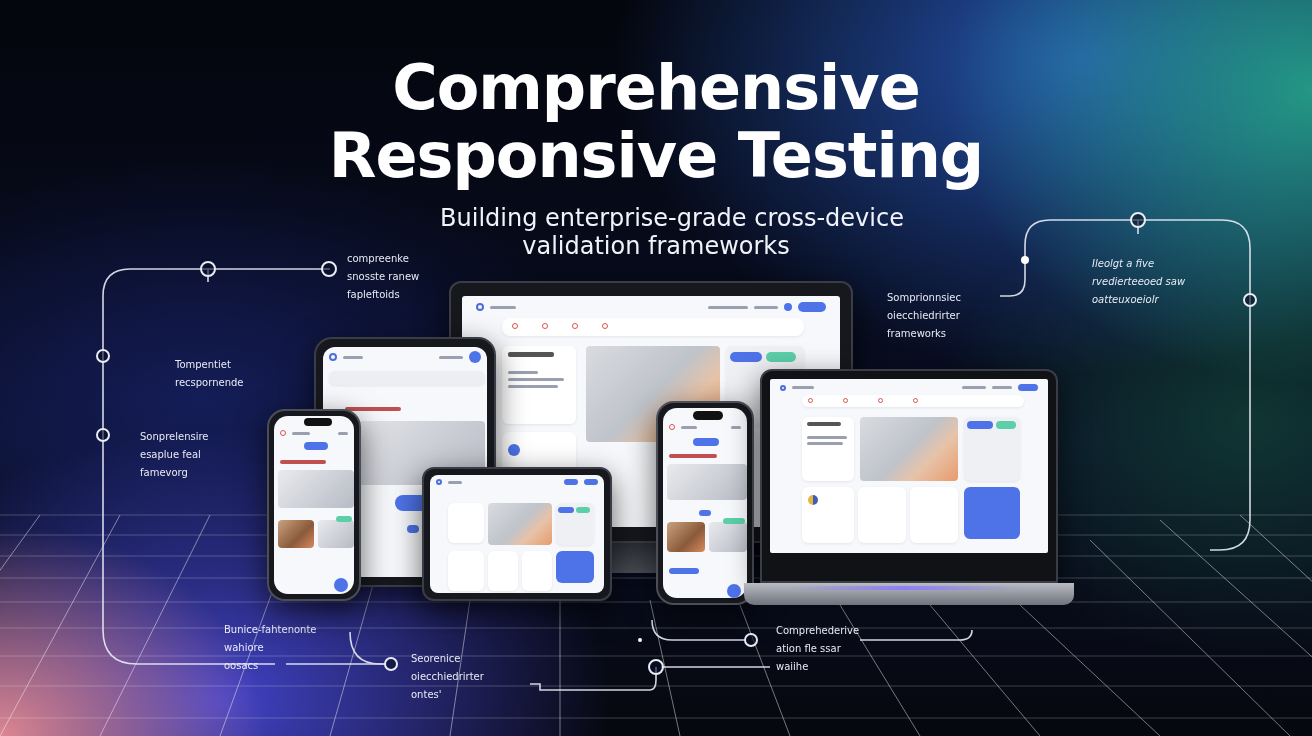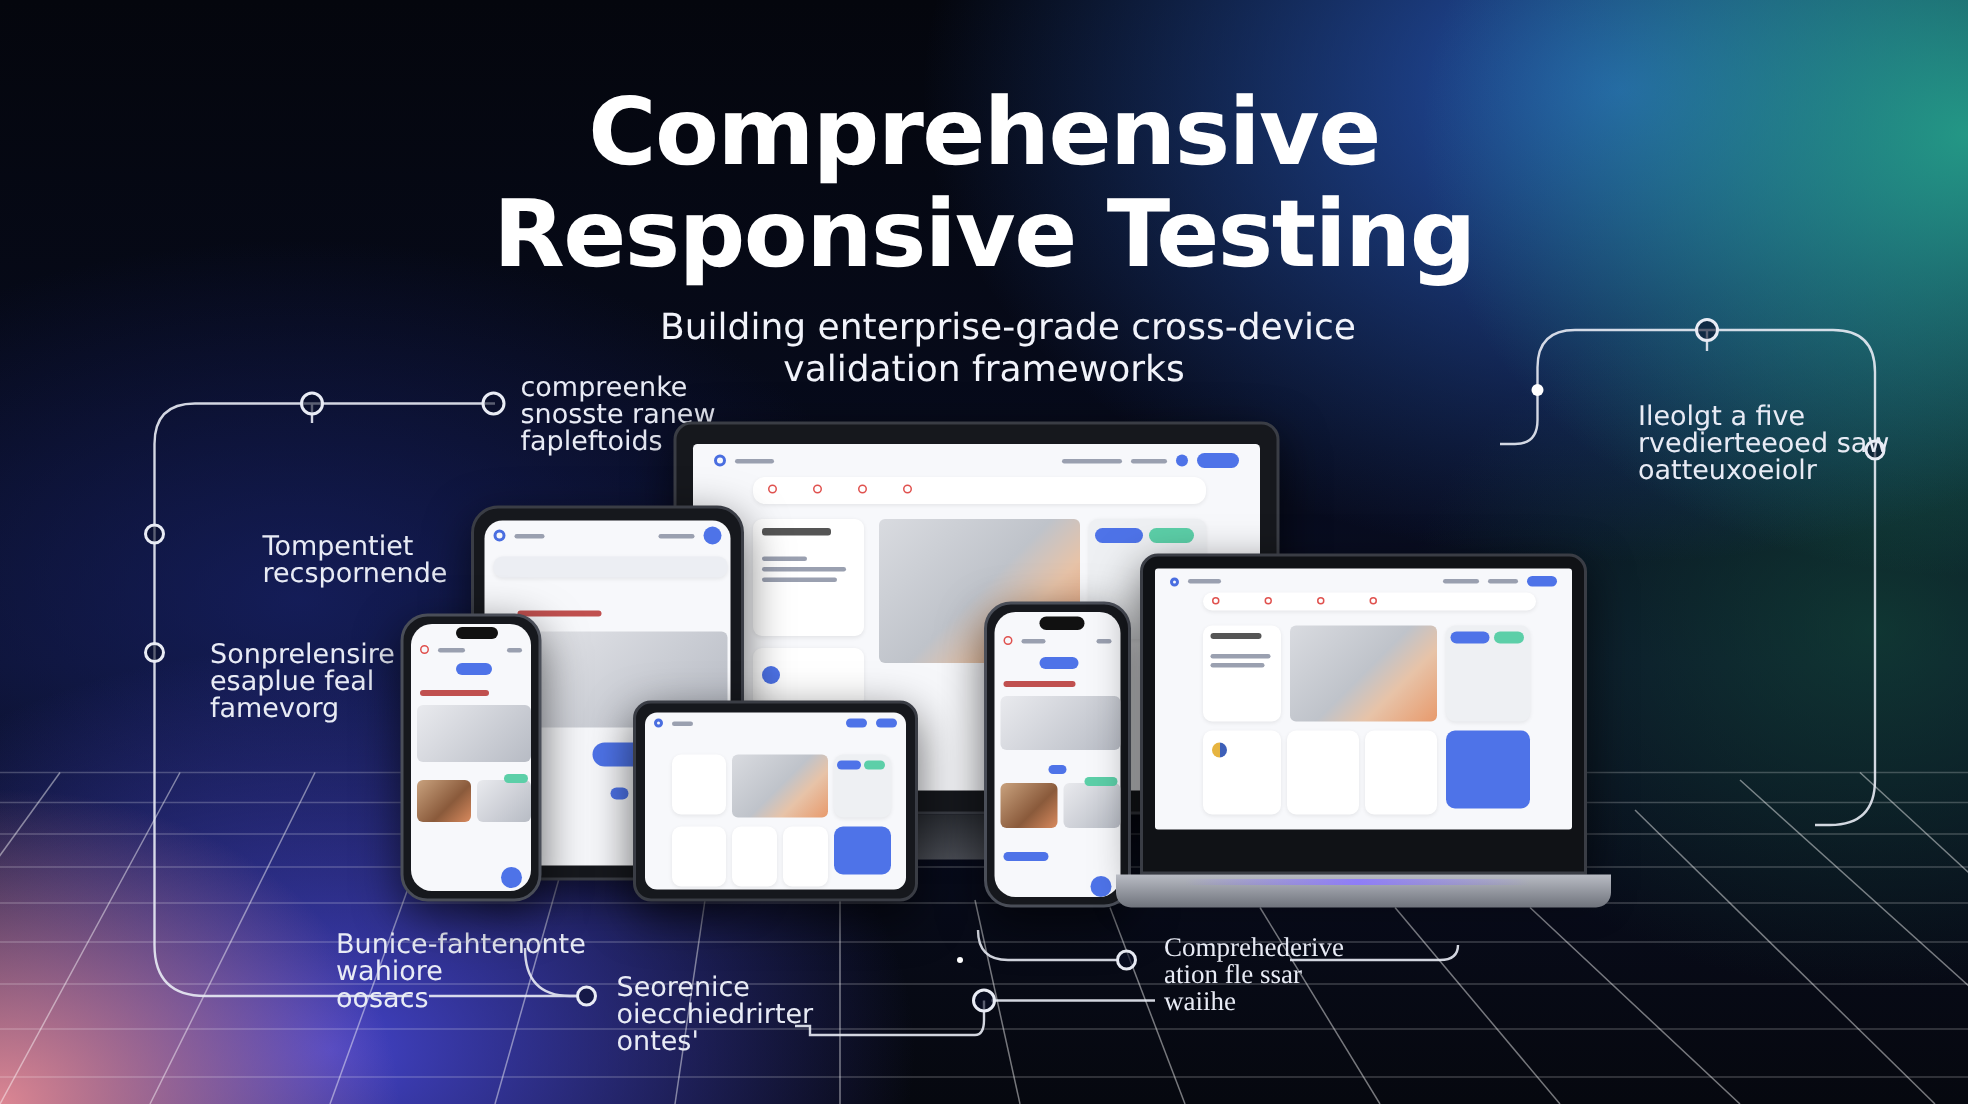--- a/index.html
+++ b/index.html
@@ -31,21 +31,21 @@
   .title.l2 { top: 120px; }
   .subtitle {
     position: absolute; left: 0; width: 1312px; text-align: center; color: #f1f3fa;
     font-size: 24px; line-height: 30px; font-family: "DejaVu Sans", sans-serif; font-weight: normal;
   }
   .subtitle.l1 { top: 203px; padding-left: 32px; }
   .subtitle.l2 { top: 231px; }
 
   
   .callout {
-    position: absolute; color: #e8ebf5; font-size: 18px; line-height: 18px;
+    position: absolute; color: #e8ebf5; font-size: 10px; line-height: 18px;
     font-family: "DejaVu Sans", sans-serif; white-space: nowrap;
   }
   .callout span { display: block; }
 
   .lines { position: absolute; left: 0; top: 0; width: 1312px; height: 736px; pointer-events: none; }
 
   
   .device { position: absolute; background: #16181d; border: 2px solid #3a3d45; box-shadow: 0 10px 30px rgba(0,0,0,0.6); }
   .screen { position: absolute; background: #f7f8fb; overflow: hidden; }
   .mini-nav { display: flex; align-items: center; gap: 6px; padding: 4px 6px; }
@@ -147,36 +147,41 @@
   </div>
   <div class="callout" style="left:175px; top:308px;margin-top:48px;">
     <span>Tompentiet</span>
     <span>recspornende</span>
   </div>
   <div class="callout" style="left:140px; top:428px;">
     <span>Sonprelensire</span>
     <span>esaplue feal</span>
     <span>famevorg</span>
   </div>
-  <div class="callout" style="left:1092px; top:269px;">
+  <div class="callout" style="left:887px; top:289px;">
+    <span>Somprionnsiec</span>
+    <span>oiecchiedrirter</span>
+    <span>frameworks</span>
+  </div>
+  <div class="callout" style="left:1092px; top:255px;font-style:italic;">
     <span>Ileolgt a five</span>
     <span>rvedierteeoed saw</span>
     <span>oatteuxoeiolr</span>
   </div>
   <div class="callout" style="left:224px; top:621px;">
     <span>Bunice-fahtenonte</span>
     <span>wahiore</span>
     <span>oosacs</span>
   </div>
   <div class="callout" style="left:411px; top:650px;">
     <span>Seorenice</span>
     <span>oiecchiedrirter</span>
     <span>ontes'</span>
   </div>
-  <div class="callout" style="left:776px; top:622px;font-family:Liberation Serif, serif;">
+  <div class="callout" style="left:776px; top:622px;">
     <span>Comprehederive</span>
     <span>ation fle ssar</span>
     <span>waiihe</span>
   </div>
 
   <div class="device" style="left:449px; top:281px; width:404px; height:262px; border-radius:12px;">
     <div class="screen" style="left:11px; top:13px; right:11px; bottom:14px; border-radius:3px;">
       <div class="mini-nav" style="padding:6px 14px;">
         <div class="logo-dot"></div>
           <div class="tiny" style="width:26px;"></div>

